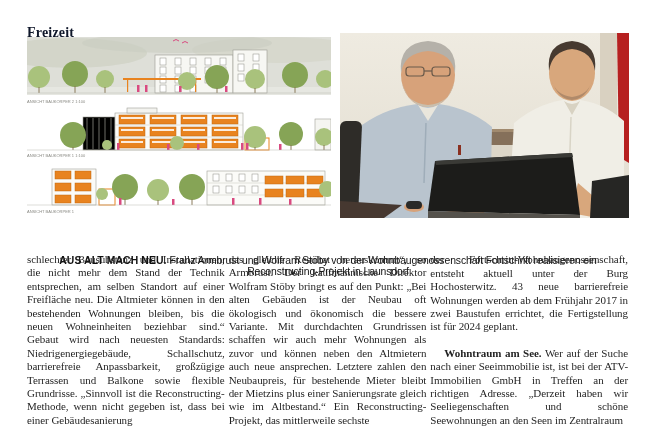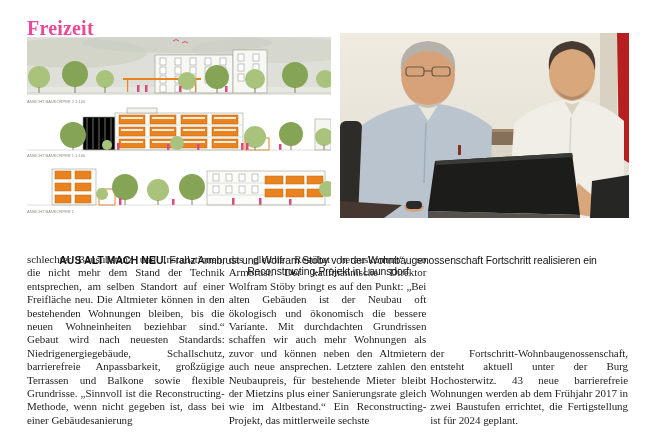--- a/index.html
+++ b/index.html
@@ -1,22 +1,22 @@
 <!DOCTYPE html>
 <html lang="de"><head>
 <meta charset="utf-8">
 <style>
   html,body{margin:0;padding:0;}
   body{
     width:653px;height:447px;background:#ffffff;position:relative;overflow:hidden;
     font-family:"Liberation Serif", serif;color:#1f1f1f;
   }
   .page-title{
-    position:absolute;left:27px;top:4px;
-    font-size:20px;letter-spacing:0.2px;color:#ec4899;
+    position:absolute;left:27px;top:16px;
+    font-size:14px;letter-spacing:0.2px;color:#0f172a;
   }
   .figure-row{position:absolute;left:27px;top:33px;width:602px;height:185px;}
   .drawing-wrap{position:absolute;left:0;top:4px;width:304px;height:181px;}
   .photo-wrap{position:absolute;left:313px;top:0;width:289px;height:185px;}
   .drawing-wrap svg,.photo-wrap svg{display:block;width:100%;height:100%;}
   .figure-caption{
     position:absolute;left:0;right:0;top:222px;text-align:center;
     font-family:"Liberation Sans", sans-serif;font-size:10.4px;color:#111;
     letter-spacing:-0.1px;
   }
@@ -336,14 +336,15 @@
 
 <div class="columns">
   <div class="col">
     <p>schlechter Bausubstanz und Installationen, die nicht mehr dem Stand der Technik entsprechen, am selben Standort auf einer Freifläche neu. Die Altmieter können in den bestehenden Wohnungen bleiben, bis die neuen Wohneinheiten beziehbar sind.“ Gebaut wird nach neuesten Standards: Niedrigenergiegebäude, Schallschutz, barrierefreie Anpassbarkeit, großzügige Terrassen und Balkone sowie flexible Grundrisse. „Sinnvoll ist die Reconstructing-Methode, wenn nicht gegeben ist, dass bei einer Gebäudesanierung</p>
   </div>
   <div class="col">
     <p>das gleiche Resultat herauskommt“, so Armbrust. Der kaufmännische Direktor Wolfram Stöby bringt es auf den Punkt: „Bei alten Gebäuden ist der Neubau oft ökologisch und ökonomisch die bessere Variante. Mit durchdachten Grundrissen schaffen wir auch mehr Wohnungen als zuvor und können neben den Altmietern auch neue ansprechen. Letztere zahlen den Neubaupreis, für bestehende Mieter bleibt der Mietzins plus einer Sanierungsrate gleich wie im Altbestand.“ Ein Reconstructing-Projekt, das mittlerweile sechste</p>
   </div>
   <div class="col">
     <p>der Fortschritt-Wohnbaugenossenschaft, entsteht aktuell unter der Burg Hochosterwitz. 43 neue barrierefreie Wohnungen werden ab dem Frühjahr 2017 in zwei Baustufen errichtet, die Fertigstellung ist für 2024 geplant.</p>
+    <p class="para-2"><span class="plead">Wohntraum am See.</span> <span>Wer auf der Suche nach einer Seeimmobilie ist, ist bei der ATV-Immobilien GmbH in Treffen an der richtigen Adresse. „Derzeit haben wir Seeliegenschaften und schöne Seewohnungen an den Seen im Zentralraum</span></p>
   </div>
 </div>
 
 </body></html>

